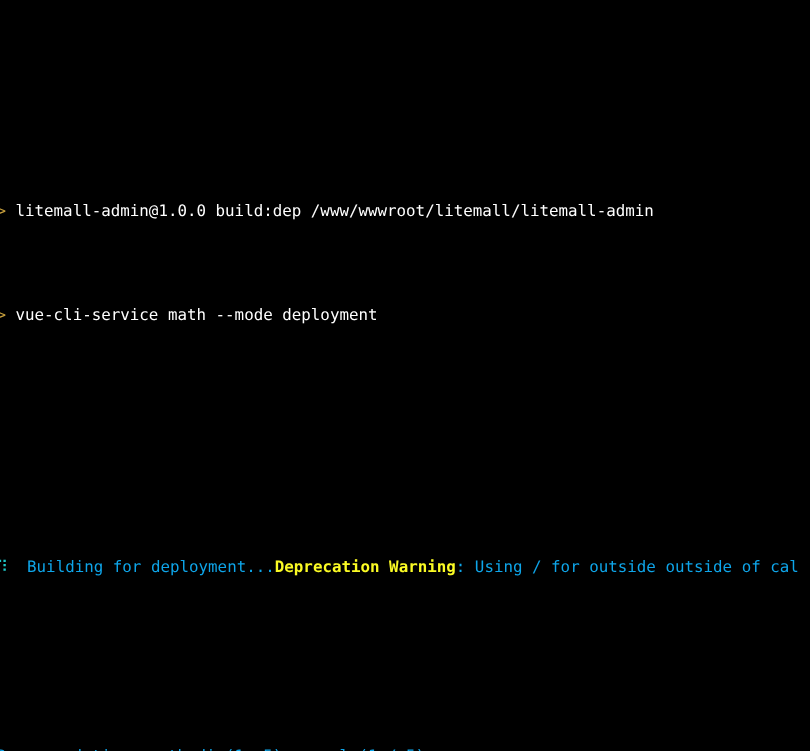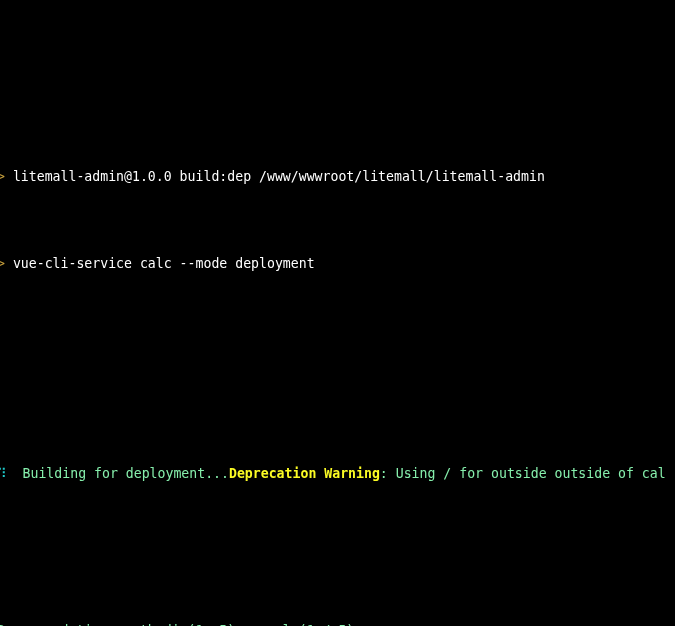--- a/index.html
+++ b/index.html
@@ -40,40 +40,40 @@
   .line {
     height: 17.45px;
     white-space: pre;
     font-size: 13.2px;
     line-height: 17.45px;
   }
 
   .blank { height: 17.45px; }
 
   
-  .c-white   { color: #86efac; }
+  .c-white   { color: #0ea5e9; }
   .c-bright  { color: #ffffff; }
   .c-yellow  { color: #fbfb24; font-weight: bold; }
   .c-cyan    { color: #1ec8c8; }
   .c-prompt  { color: #c8a03c; }
 </style>
 </head>
 <body>
 
 <div id="terminal">
   <div id="scroller">
 
     
     <div class="line blank"></div>
 
     
     <div class="line"><span class="c-prompt">&gt;</span><span class="c-bright"> litemall-admin@1.0.0 build:dep /www/wwwroot/litemall/litemall-admin</span></div>
 
     
-    <div class="line"><span class="c-prompt">&gt;</span><span class="c-bright"> vue-cli-service calc --mode deployment</span></div>
+    <div class="line"><span class="c-prompt">&gt;</span><span class="c-bright"> vue-cli-service math --mode deployment</span></div>
 
     <div class="line blank"></div>
     <div class="line blank"></div>
 
     
     <div class="line"><span class="c-cyan">⠹</span><span class="c-white">  Building for deployment...</span><span class="c-yellow">Deprecation Warning</span><span class="c-white">: Using / for outside outside of cal</span></div>
 
     <div class="line blank"></div>
 
     

